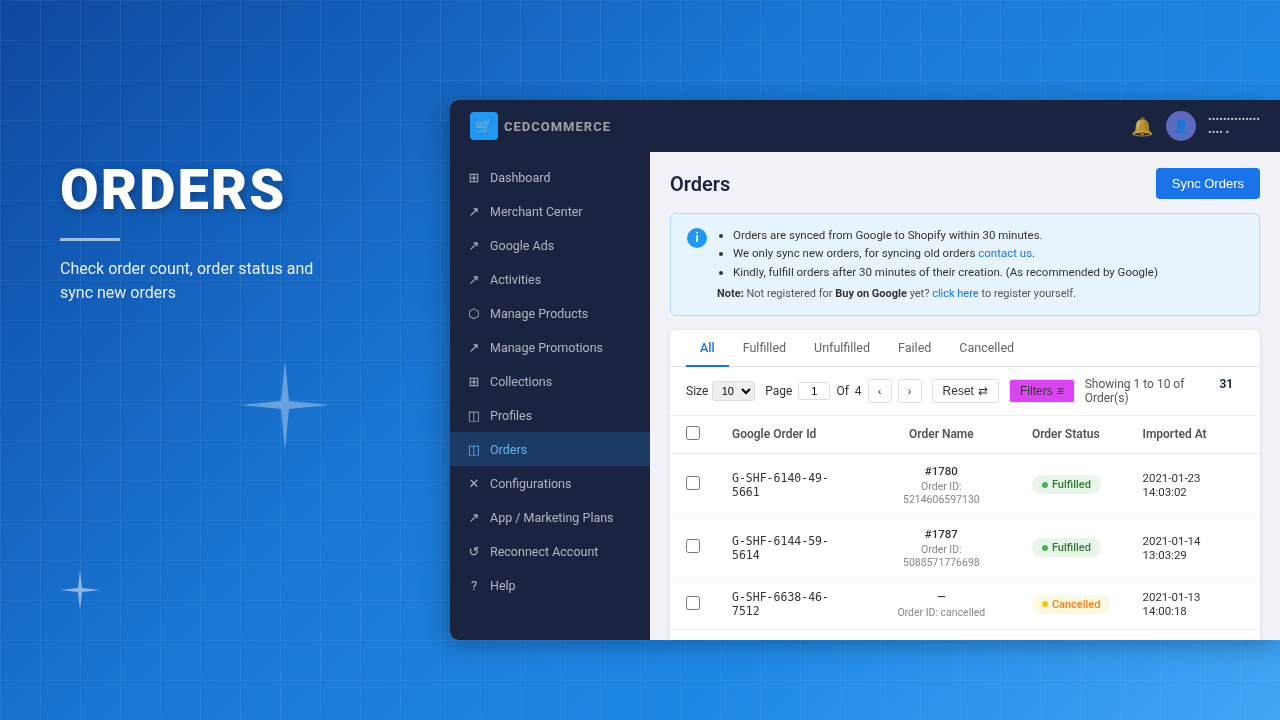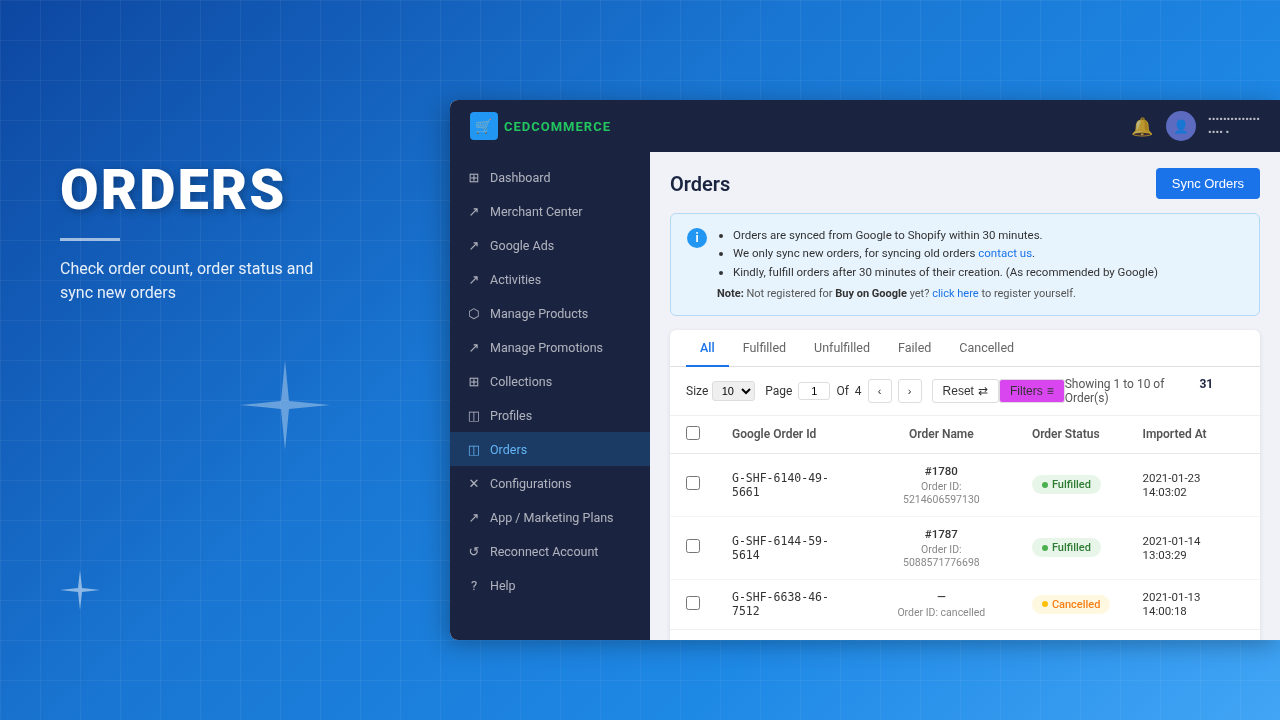--- a/index.html
+++ b/index.html
@@ -101,21 +101,21 @@
       align-items: center;
       padding: 0 20px;
       flex-shrink: 0;
     }
     .logo-area {
       display: flex;
       align-items: center;
       gap: 6px;
     }
     .logo-text {
-      color: #22c55e;
+      color: #a3a3a3;
       font-size: 13px;
       font-weight: 700;
       letter-spacing: 1px;
       text-transform: uppercase;
     }
     .logo-icon {
       width: 28px;
       height: 28px;
       background: #2196f3;
       border-radius: 4px;
@@ -341,20 +341,21 @@
       display: flex;
       align-items: center;
       justify-content: center;
       font-size: 11px;
       color: #333;
     }
     .toolbar-right {
       margin-left: auto;
       display: flex;
       align-items: center;
+      gap: 10px;
     }
     .reset-btn {
       display: flex;
       align-items: center;
       gap: 4px;
       border: 1px solid #ddd;
       border-radius: 3px;
       padding: 4px 10px;
       font-size: 12px;
       background: white;

